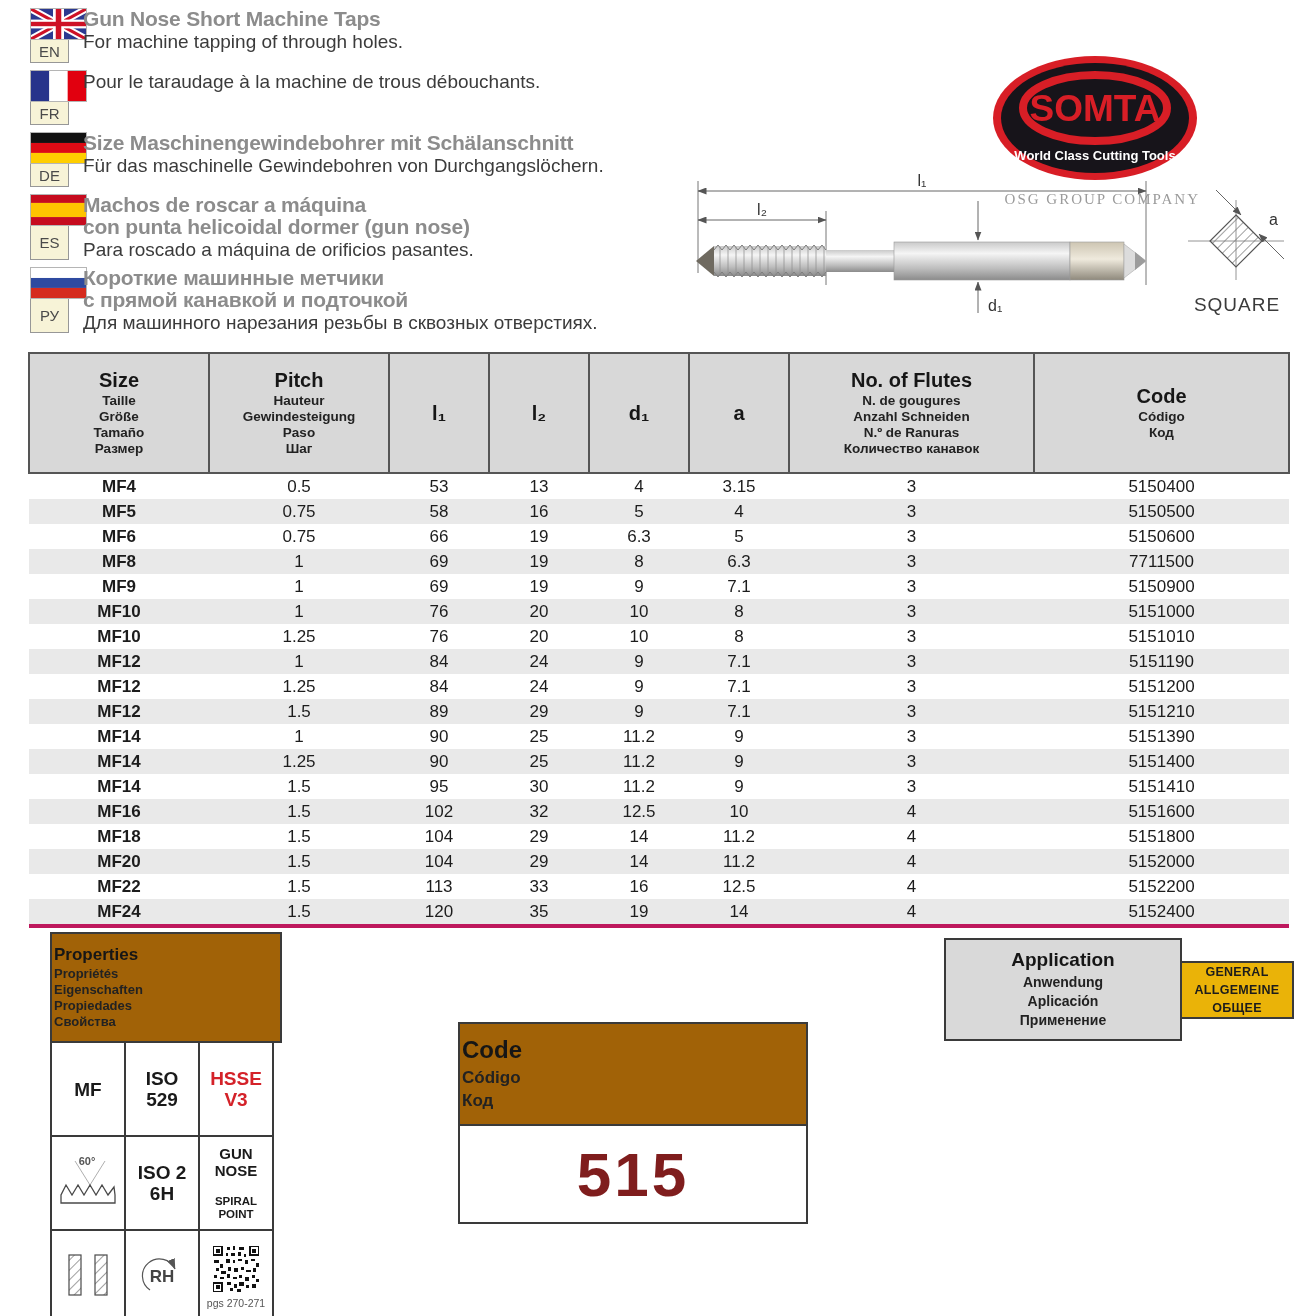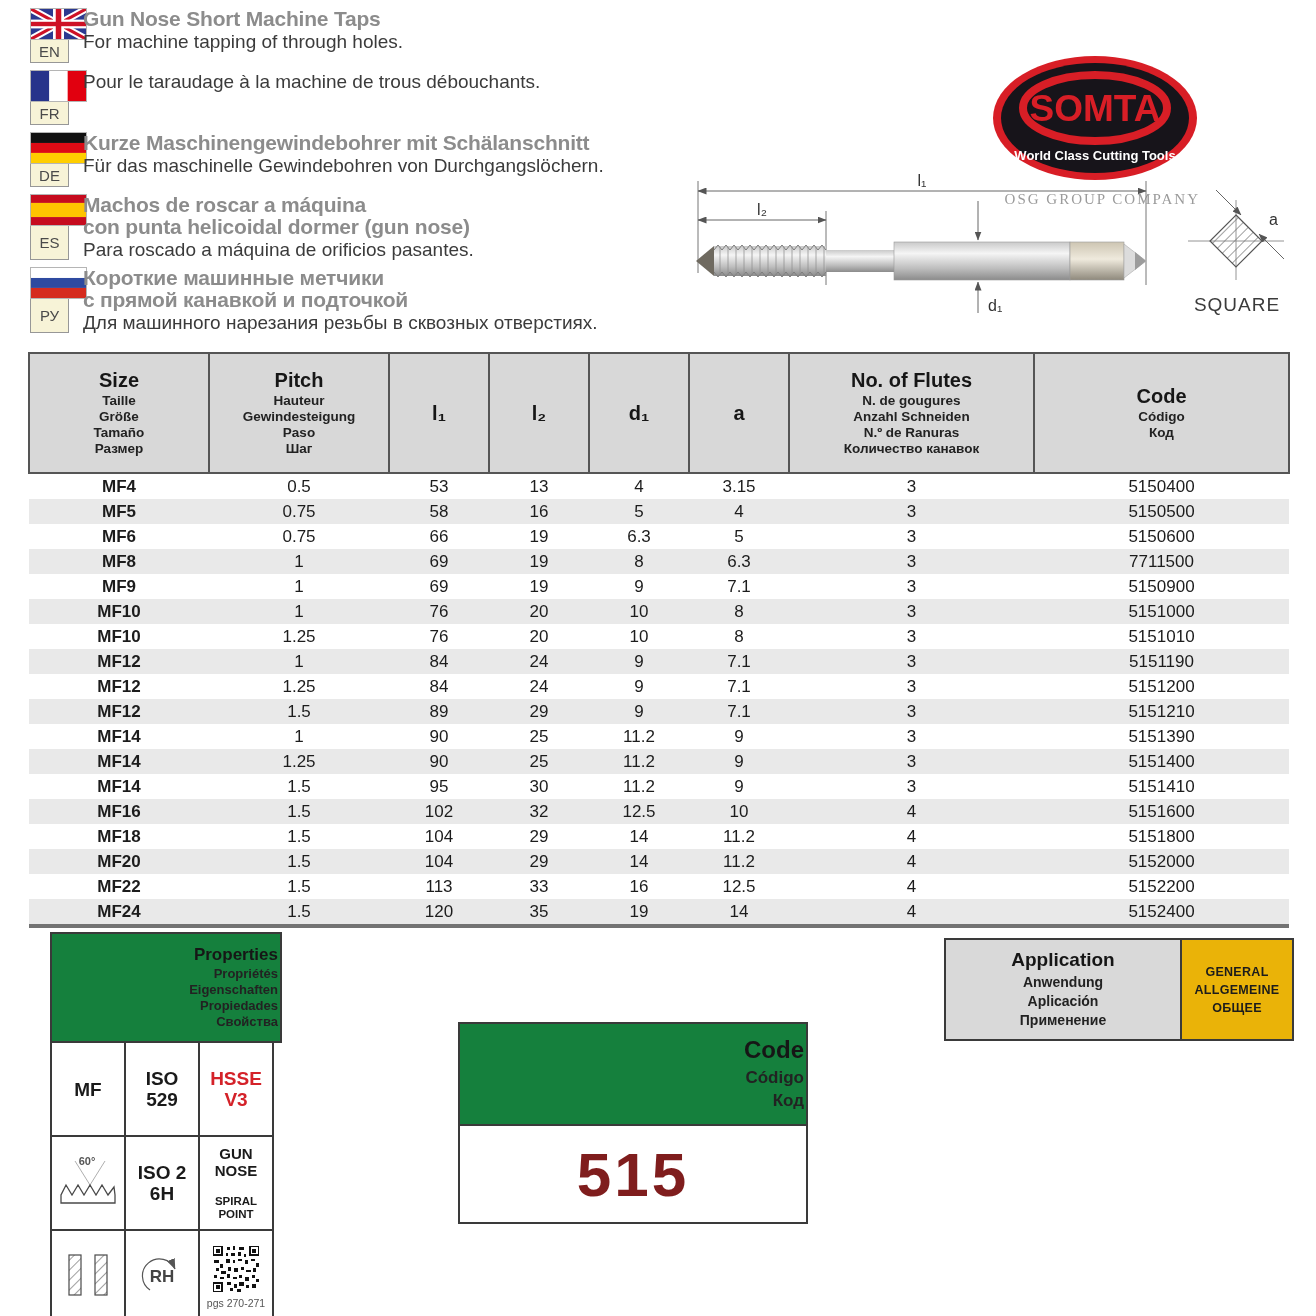--- a/index.html
+++ b/index.html
@@ -30,24 +30,24 @@
   
   table.spec{position:absolute;left:28px;top:352px;width:1260px;border-collapse:collapse;table-layout:fixed;}
   table.spec th{background:#d8d8d8;border:2px solid #555;height:110px;vertical-align:middle;
                 text-align:center;padding:4px 2px;}
   .h-main{font-size:20px;font-weight:bold;line-height:22px;color:#161616;}
   .h-sub{font-size:13.5px;font-weight:bold;line-height:16px;color:#222;margin-top:2px;}
   .h-dim{font-size:20px;font-weight:bold;color:#161616;}
   table.spec td{height:25px;text-align:center;font-size:17px;padding:0;color:#1c1c1c;}
   table.spec tbody tr.stripe td{background:#e9e9e9;}
   table.spec td:first-child{font-weight:bold;}
-  table.spec tbody tr:last-child td{border-bottom:4px solid #737373;margin-top:23px;}
+  table.spec tbody tr:last-child td{border-bottom:4px solid #be185d;margin-top:23px;}
 
   
-  .box-head{border:2px solid #3a3a3a;background:#15803d;text-align:right;box-sizing:border-box;}
+  .box-head{border:2px solid #3a3a3a;background:#a16207;text-align:left;box-sizing:border-box;}
   .props{position:absolute;left:50px;top:932px;width:232px;}
   .props .box-head{padding:11px 2px;}
   .props .h-main{font-size:17px;line-height:19px;}
   .props .h-sub{font-size:13px;line-height:16px;}
   table.props-grid{border-collapse:collapse;margin-top:-2px;}
   table.props-grid td{width:72px;height:92px;border:2px solid #3a3a3a;background:#fff;
                       text-align:center;vertical-align:middle;padding:0;}
   .cell-big{font-size:19px;font-weight:bold;line-height:21px;color:#1a1a1a;}
   .cell-red{font-size:19px;font-weight:bold;line-height:21px;color:#d42229;}
   .cell-gun{font-size:15px;font-weight:bold;line-height:17px;color:#1a1a1a;}
@@ -55,21 +55,21 @@
   .qr-caption{font-size:10.5px;color:#555;margin-top:1px;}
 
   .codebox{position:absolute;left:458px;top:1022px;width:350px;}
   .codebox .box-head{padding:12px 2px;}
   .codebox .h-main{font-size:24px;line-height:28px;}
   .codebox .h-sub{font-size:17px;line-height:23px;}
   .codebox-body{border:2px solid #3a3a3a;border-top:none;background:#fff;height:96px;
                 display:flex;align-items:center;justify-content:center;box-sizing:content-box;}
   .code-value{font-size:62px;font-weight:bold;color:#7f1d1d;letter-spacing:3px;}
 
-  .appbox{position:absolute;left:944px;top:938px;width:350px;display:flex;}
+  .appbox{position:absolute;left:944px;top:938px;width:350px;display:flex;align-items:center;}
   .appbox-left{width:238px;box-sizing:border-box;border:2px solid #3a3a3a;background:#d9d9d9;
                text-align:center;padding:9px 2px;}
   .appbox-left .h-main{font-size:19px;line-height:22px;}
   .appbox-left .h-sub{font-size:14px;line-height:19px;}
   .appbox-right{width:112px;box-sizing:border-box;border:2px solid #3a3a3a;border-left:none;background:#eab308;
                 display:flex;align-items:center;justify-content:center;text-align:center;
                 font-size:12.5px;font-weight:bold;line-height:18px;color:#1c1c1c;letter-spacing:.3px;}
 </style>
 </head>
 <body>
@@ -118,21 +118,21 @@
       <span class="flag">
         <svg viewBox="0 0 60 34" preserveAspectRatio="none">
           <rect width="60" height="11.3" fill="#111"></rect>
             <rect y="11.3" width="60" height="11.3" fill="#dd0b15"></rect>
           <rect y="22.6" width="60" height="11.4" fill="#ffce00"></rect>
         </svg>
       </span>
       <span class="flag-label">DE</span>
     </div>
     <div class="lang-text">
-      <div class="lang-title">Kurze Maschinengewindebohrer mit Schälanschnitt</div>
+      <div class="lang-title">Size Maschinengewindebohrer mit Schälanschnitt</div>
       <div class="lang-desc">Für das maschinelle Gewindebohren von Durchgangslöchern.</div>
     </div>
   </div>
 
   <div class="lang-row">
     <div class="flag-col">
       <span class="flag">
         <svg viewBox="0 0 60 34" preserveAspectRatio="none">
           <rect width="60" height="9" fill="#c60b1e"></rect>
             <rect y="9" width="60" height="16" fill="#ffc400"></rect>

